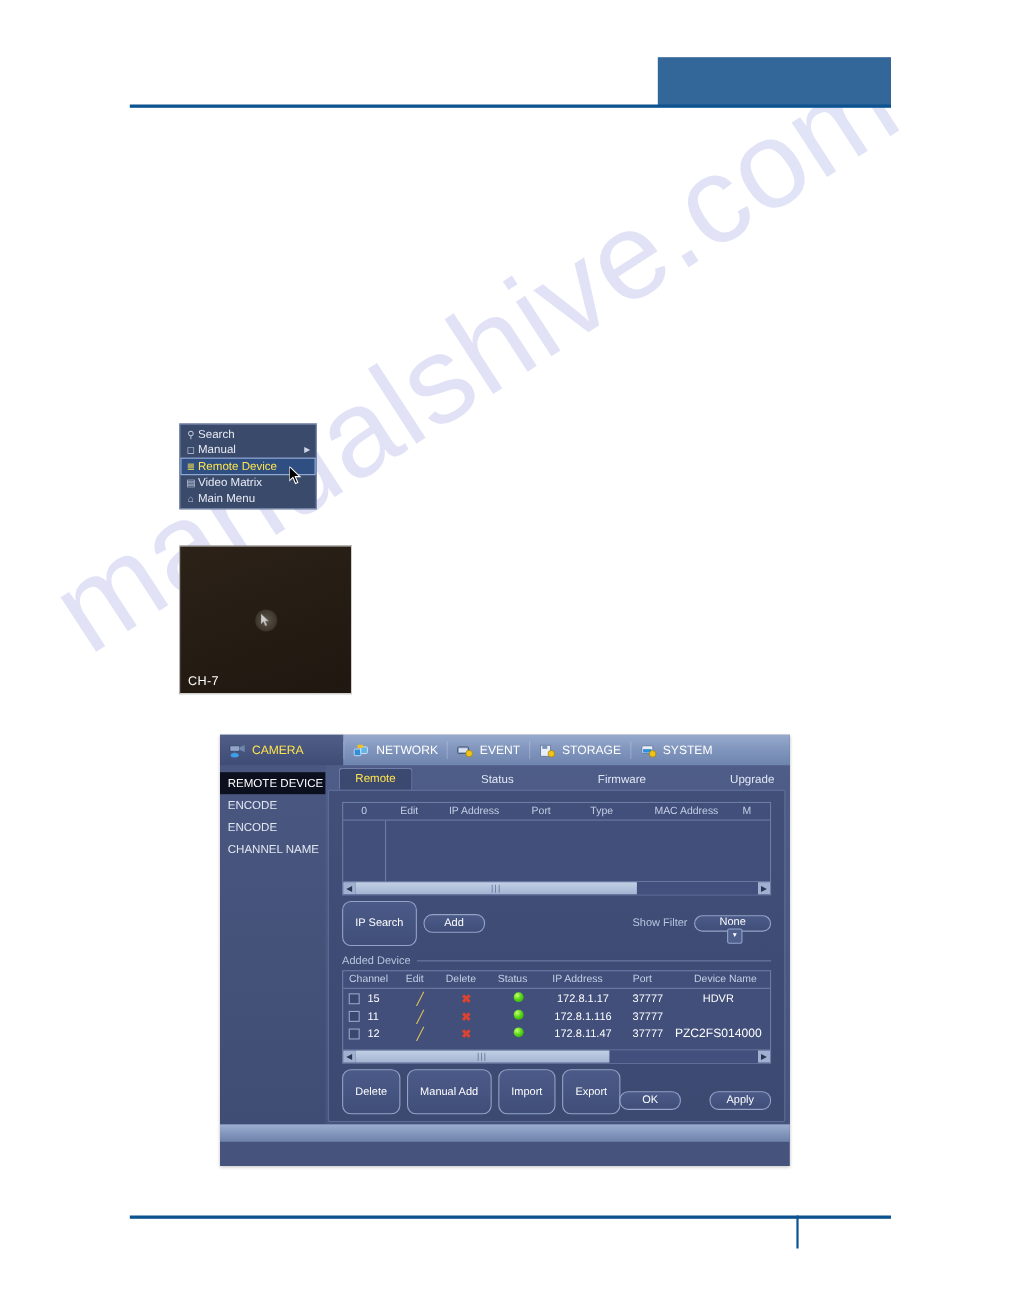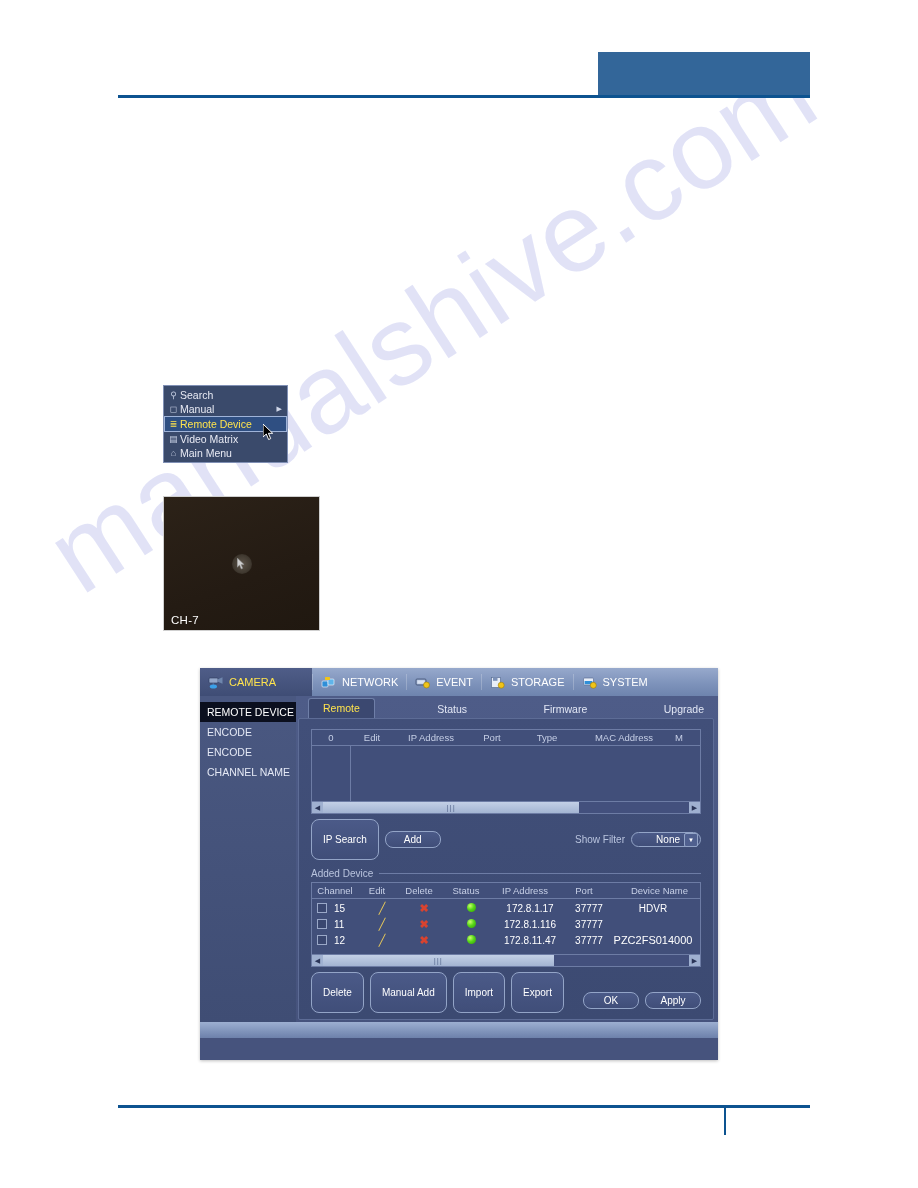--- a/index.html
+++ b/index.html
@@ -359,20 +359,21 @@
   .filter-label { color: #b9c4de; font-size: 10px; }
   .select {
     width: 70px; height: 15px;
     border: 1px solid #93a4c7;
     border-radius: 8px;
     background: linear-gradient(180deg,#4b5a88 0%, #404e79 100%);
     display: flex; align-items: center;
     color: #ffffff; font-size: 10px;
     padding: 0 2px 0 6px;
     box-sizing: border-box;
+    flex-direction: column;
   }
   .select-val { flex: 1; text-align: right; padding-right: 4px; }
   .select-arrow {
     width: 12px; height: 12px;
     border: 1px solid #93a4c7;
     border-radius: 2px;
     background: #50608f;
     display: flex; align-items: center; justify-content: center;
     font-size: 6px;
     flex: none;
@@ -381,21 +382,21 @@
   .group-label {
     display: flex; align-items: center; gap: 6px;
     color: #b9c4de; font-size: 10px;
     margin-top: 8px; margin-bottom: 3px;
   }
   .group-rule { flex: 1; height: 1px; background: #6d7ca5; }
 
   .footer-btns {
     position: absolute;
     right: 12px; bottom: 10px;
-    display: flex; gap: 6px;
+    display: flex; gap: 26px;
   }
   .btn-wide { width: 54px; padding: 0; }
 
   .dlg-foot {
     height: 16px;
     background: linear-gradient(180deg,#9dafd1 0%, #7f93ba 60%, #6d81ab 100%);
   }
 </style>
 </head>
 <body>

